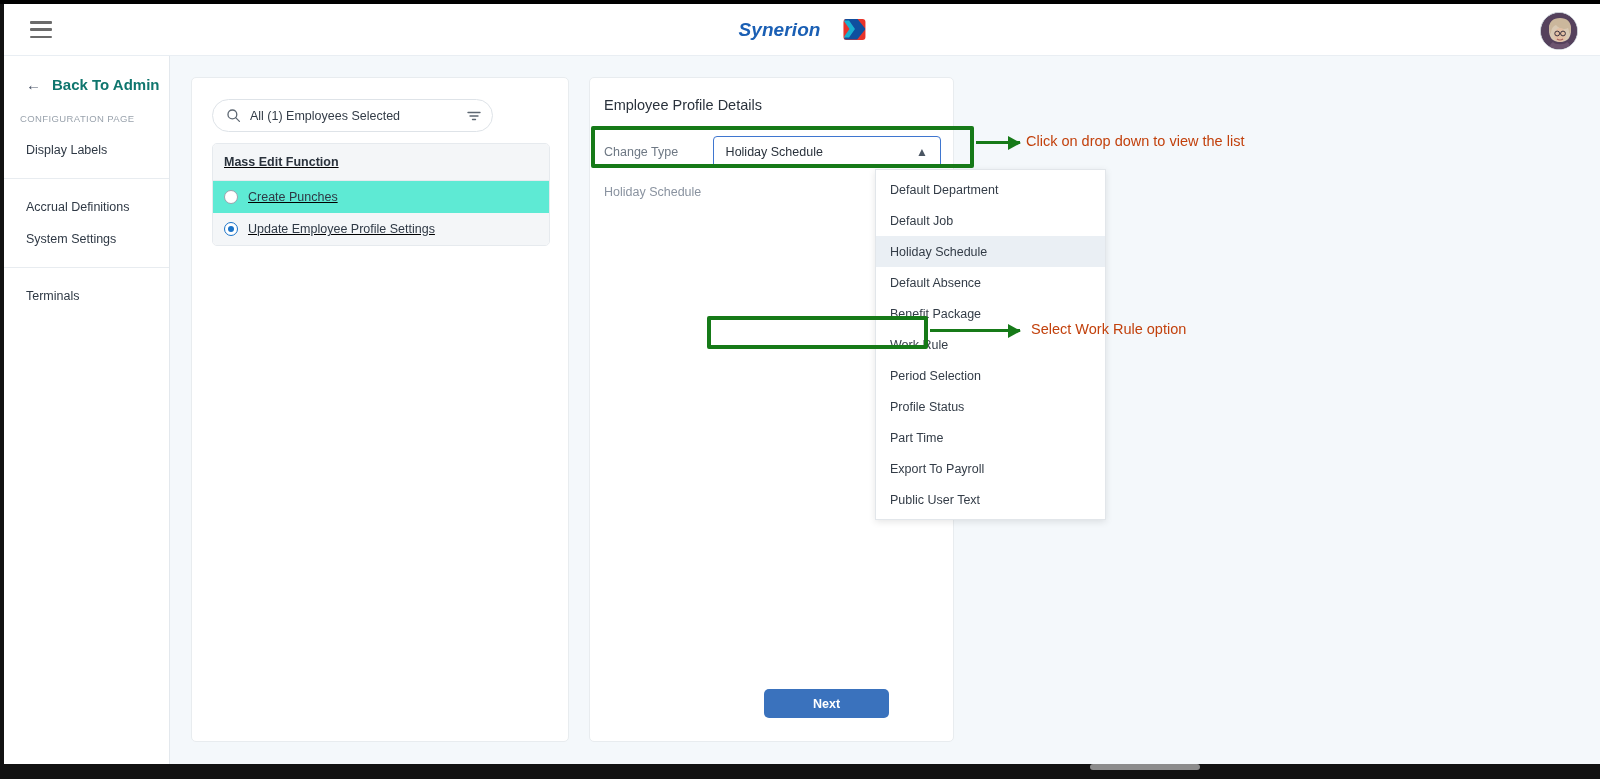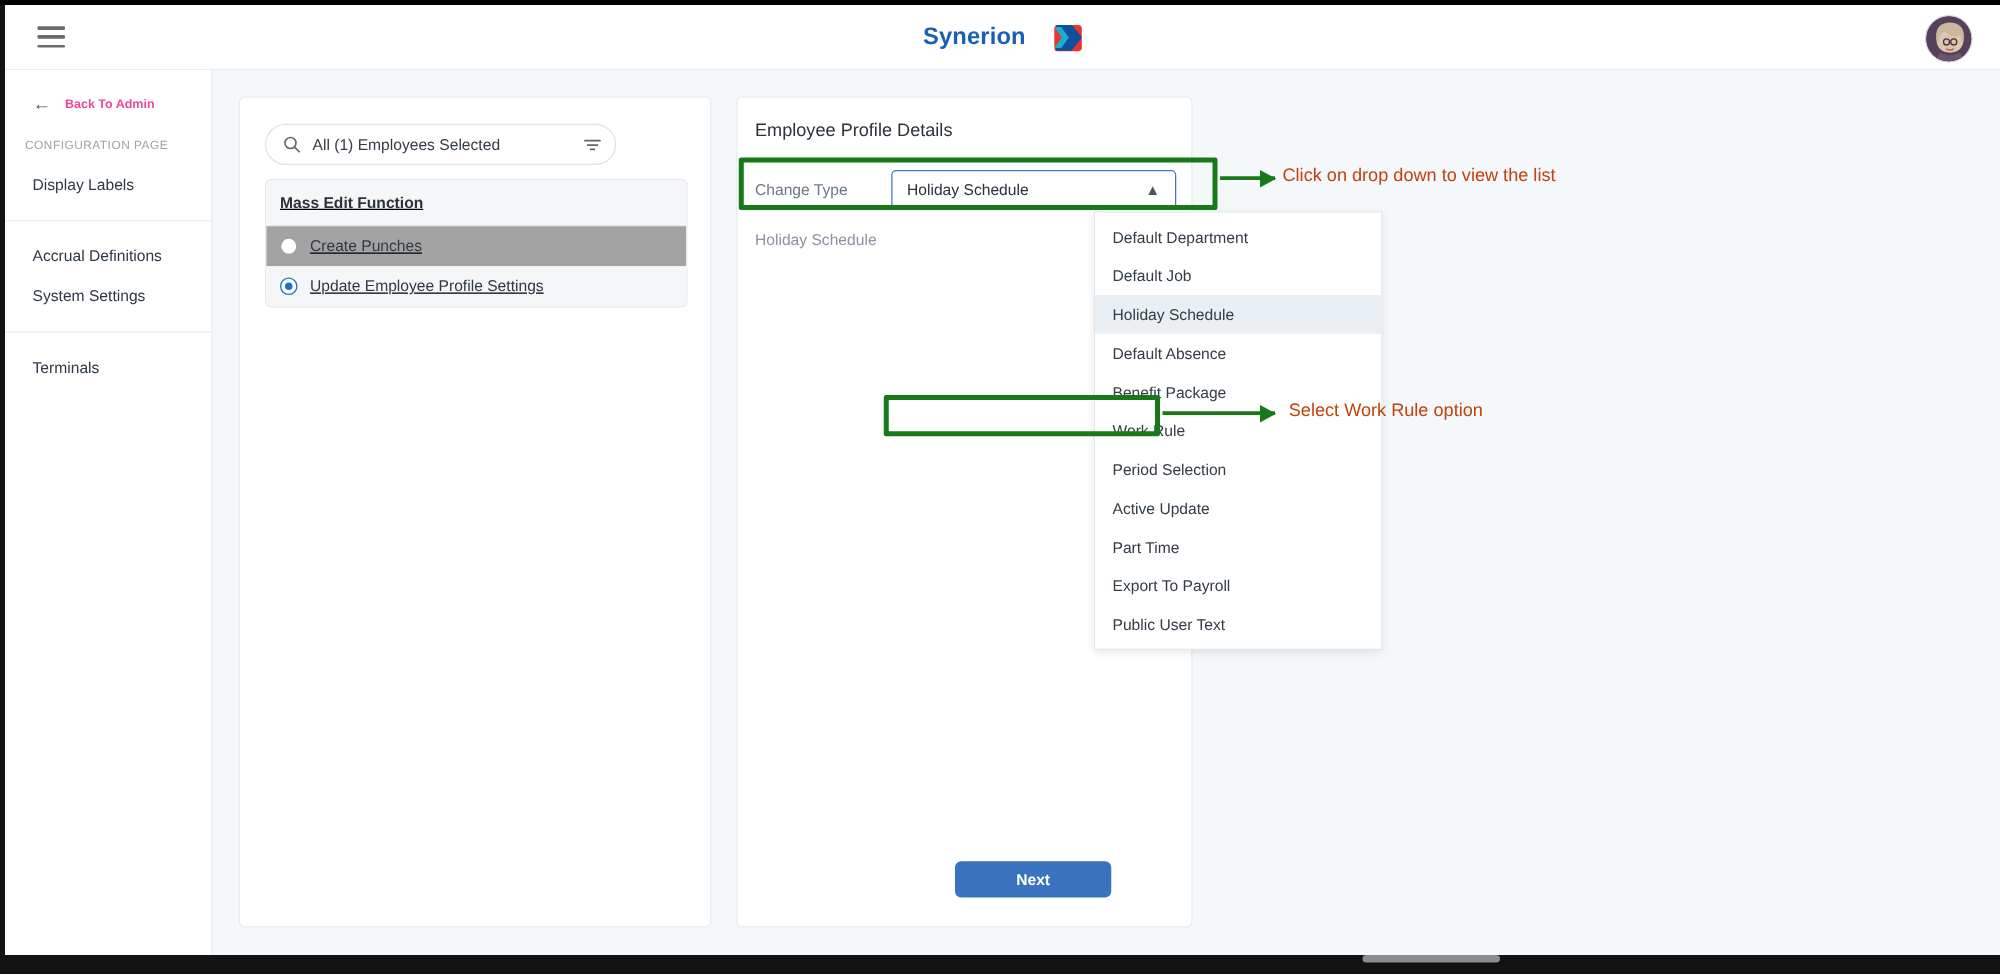--- a/index.html
+++ b/index.html
@@ -38,22 +38,23 @@
     cursor: pointer;
   }
   .hamburger span {
     display: block; height: 2.5px; width: 100%;
     background: #6b6b6b; border-radius: 1px;
   }
   .brand {
     position: absolute;
     left: 50%; top: 50%;
     transform: translate(-50%, -50%);
-    display: flex; align-items: flex-end; gap: 23px;
+    display: flex; align-items: flex-start; gap: 23px;
     white-space: nowrap;
+    font-style: italic;
   }
   .brand-text {
     font-size: 19px; font-weight: bold;
     color: #1a5fb4; letter-spacing: .1px;
   }
   .brand-mark {
     width: 22px; height: 21px;
     border-radius: 3px;
     position: relative;
     overflow: hidden;
@@ -87,21 +88,21 @@
     width: 166px; bottom: 0;
     background: #ffffff;
     border-right: 1px solid #e3e8ed;
   }
   .back-row {
     display: flex; align-items: center; gap: 11px;
     padding: 20px 0 14px 22px;
     cursor: pointer;
   }
   .back-arrow { color: #4a5568; font-size: 15px; line-height: 1; }
-  .back-label { font-size: 10px; font-weight: bold; color: #ec4899; text-align: right; }
+  .back-label { font-size: 15px; font-weight: bold; color: #0f766e; text-align: right; }
   .section-label {
     font-size: 9.5px; color: #9aa3ad;
     letter-spacing: .4px;
     padding: 6px 0 10px 16px;
   }
   .nav-group { padding-bottom: 12px; }
   .nav-group + .nav-group { border-top: 1px solid #e8ecf0; padding-top: 12px; }
   .nav-item {
     font-size: 12.5px; color: #2f3945;
     padding: 9px 0 9px 22px;
@@ -150,21 +151,21 @@
   .card-head {
     background: #f4f6f8;
     font-size: 12.5px; font-weight: bold; color: #2a323c;
     padding: 11px 0 11px 11px;
     border-bottom: 1px solid #e6eaee;
   }
   .opt-row {
     display: flex; align-items: center; gap: 10px;
     padding: 9px 0 9px 11px;
     font-size: 12.5px; color: #2f3945;
-    background: #a3a3a3; cursor: pointer;
+    background: #5eead4; cursor: pointer;
   }
   .opt-row.sel { background: #f4f6f8; }
   .radio {
     width: 14px; height: 14px; border-radius: 50%;
     border: 1.6px solid #9aa3ad; flex: none;
     position: relative; background: #fff;
   }
   .radio.on { border-color: #1a73c8; }
   .radio.on::after {
     content: ""; position: absolute;
@@ -380,21 +381,21 @@
       </div>
 
       <div class="dropdown">
         <div class="dd-item">Default Department</div>
         <div class="dd-item">Default Job</div>
         <div class="dd-item current">Holiday Schedule</div>
         <div class="dd-item">Default Absence</div>
         <div class="dd-item">Benefit Package</div>
         <div class="dd-item">Work Rule</div>
         <div class="dd-item">Period Selection</div>
-        <div class="dd-item">Active Update</div>
+        <div class="dd-item">Profile Status</div>
         <div class="dd-item">Part Time</div>
         <div class="dd-item">Export To Payroll</div>
         <div class="dd-item">Public User Text</div>
       </div>
 
       <button class="next-btn">Next</button>
     </div>
 
   </div>
 

